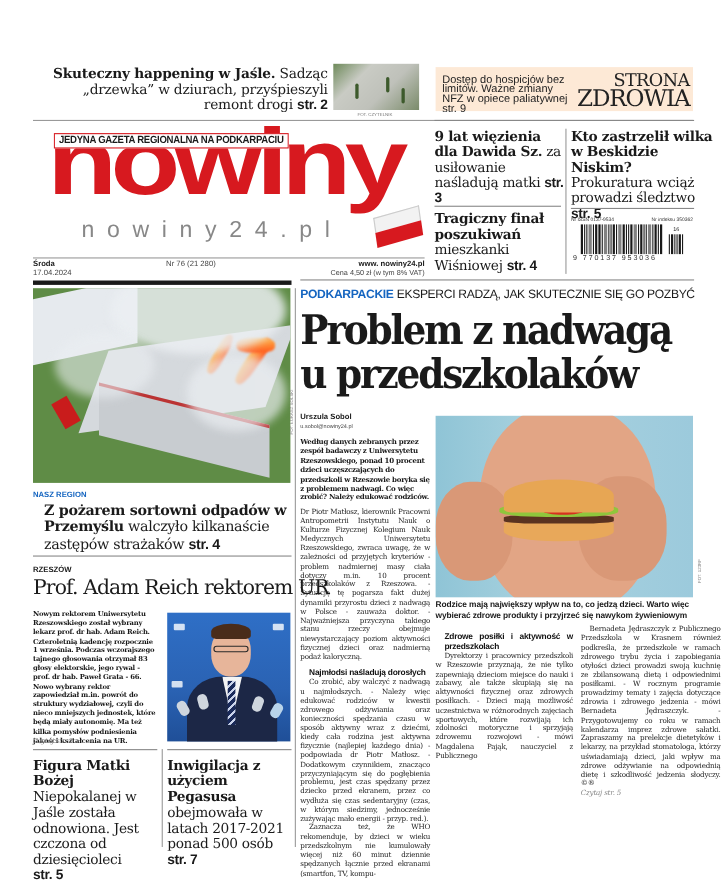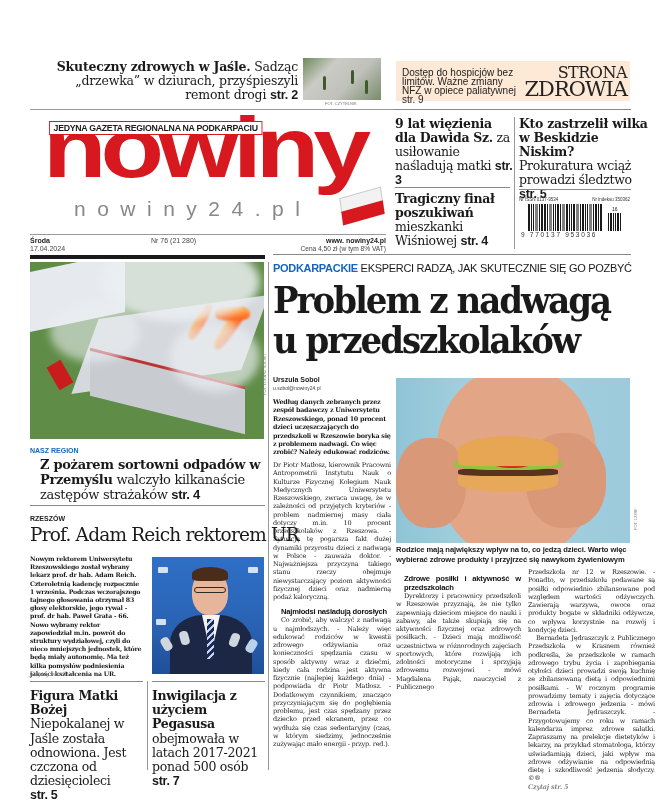--- a/index.html
+++ b/index.html
@@ -116,27 +116,27 @@
   #burger-credit { left: 633px; top: 530px; font-family:"Liberation Sans",sans-serif; font-size: 4px; color:#888; transform: rotate(-90deg); transform-origin:left top; }
   #caption { left: 396px; top: 545px; width: 262px; font-family:"Liberation Sans",sans-serif; font-weight:bold; font-size: 7.6px; line-height: 9.5px; letter-spacing:-0.1px; }
 
   .col { font-size: 6.5px; line-height: 8.25px; text-align: justify; letter-spacing: -0.2px; color:#222; }
   .col p { text-indent: 8px; }
   .col p.noind { text-indent: 0; }
   .col h4 { font-family:"Liberation Sans",sans-serif; font-weight:bold; font-size: 7.6px; line-height: 9px; margin: 6px 0 0 8px; color:#111; }
   #col1 { left: 273px; top: 461px; width: 118px; }
   #col2 { left: 396px; top: 568px; width: 125px; }
   #col3 { left: 528px; top: 568px; width: 127px; }
-  .read { font-style: italic; color:#888;font-weight:bold; }
+  .read { font-style: italic; color:#888; }
 </style>
 </head>
 <body>
 
 <div id="top-teaser" class="abs teaser">
-  <span class="lead">Skuteczny zdrowych w Jaśle.</span>
+  <span class="lead">Skuteczny happening w Jaśle.</span>
   <span>Sadząc „drzewka” w dziurach, przyśpieszyli remont drogi</span>
   <span class="str">str. 2</span>
 </div>
 <div id="top-photo" class="abs">
   <div class="plant" style="left:20px;top:18px;"></div>
   <div class="plant" style="left:48px;top:12px;"></div>
   <div class="plant" style="left:62px;top:22px;"></div>
 </div>
 <div id="top-photo-credit" class="abs">FOT. CZYTELNIK</div>
 <div class="hr" style="left:30px;top:109px;width:600px;background:#999;"></div>
@@ -302,22 +302,22 @@
   <div class="ketchup"></div>
   <div class="bun-top"></div>
 </div>
 <div id="burger-credit" class="abs">FOT. 123RF</div>
 <div id="caption" class="abs">Rodzice  mają największy wpływ na to, co jedzą dzieci. Warto więc wybierać zdrowe produkty i przyjrzeć się nawykom żywieniowym</div>
 
 <div id="col1" class="abs col serif">
   <p class="noind">Dr Piotr Matłosz, kierownik Pracowni Antropometrii Instytutu Nauk o Kulturze Fizycznej Kolegium Nauk Medycznych Uniwersytetu Rzeszowskiego, zwraca uwagę, że w zależności od przyjętych kryteriów - problem nadmiernej masy ciała dotyczy m.in. 10 procent przedszkolaków z Rzeszowa. - Sytuację tę pogarsza fakt dużej dynamiki przyrostu dzieci z nadwagą w Polsce - zauważa doktor. - Najważniejsza przyczyna takiego stanu rzeczy obejmuje niewystarczający poziom aktywności fizycznej dzieci oraz nadmierną podaż kaloryczną.</p>
   <h4>Najmłodsi naśladują dorosłych</h4>
   <p>Co zrobić, aby walczyć z nadwagą u najmłodszych. - Należy więc edukować rodziców w kwestii zdrowego odżywiania oraz konieczności spędzania czasu w sposób aktywny wraz z dziećmi, kiedy cała rodzina jest aktywna fizycznie (najlepiej każdego dnia) - podpowiada dr Piotr Matłosz. - Dodatkowym czynnikiem, znacząco przyczyniającym się do pogłębienia problemu, jest czas spędzany przez dziecko przed ekranem, przez co wydłuża się czas sedentaryjny (czas, w którym siedzimy, jednocześnie zużywając mało energii - przyp. red.).</p>
+  <p>Zaznacza też, że WHO rekomenduje, by dzieci w wieku przedszkolnym nie kumulowały więcej niż 60 minut dziennie spędzanych łącznie przed ekranami (smartfon, TV, kompu-</p>
 </div>
 <div id="col2" class="abs col serif">
   <h4>Zdrowe posiłki i aktywność w przedszkolach</h4>
   <p>Dyrektorzy i pracownicy przedszkoli w Rzeszowie przyznają, że nie tylko zapewniają dzieciom miejsce do nauki i zabawy, ale także skupiają się na aktywności fizycznej oraz zdrowych posiłkach. - Dzieci mają możliwość uczestnictwa w różnorodnych zajęciach sportowych, które rozwijają ich zdolności motoryczne i sprzyjają zdrowemu rozwojowi - mówi Magdalena Pająk, nauczyciel z Publicznego</p>
 </div>
 <div id="col3" class="abs col serif">
-  <p class="noind">Przedszkola nr 12 w Rzeszowie. - Ponadto, w przedszkolu podawane są posiłki odpowiednio zbilansowane pod względem wartości odżywczych. Zawierają warzywa, owoce oraz produkty bogate w składniki odżywcze, co wpływa korzystnie na rozwój i kondycję dzieci.</p>
   <p>Bernadeta Jędraszczyk z Publicznego Przedszkola w Krasnem również podkreśla, że przedszkole w ramach zdrowego trybu życia i zapobiegania otyłości dzieci prowadzi swoją kuchnię ze zbilansowaną dietą i odpowiednimi posiłkami. - W rocznym programie prowadzimy tematy i zajęcia dotyczące zdrowia i zdrowego jedzenia  - mówi Bernadeta Jędraszczyk. - Przygotowujemy co roku w ramach kalendarza imprez zdrowe sałatki. Zapraszamy na prelekcje dietetyków i lekarzy, na przykład stomatologa, którzy uświadamiają dzieci, jaki wpływ ma zdrowe odżywianie na odpowiednią dietę i szkodliwość jedzenia słodyczy. ©®</p>
   <p class="noind read">Czytaj str. 5</p>
 </div>
 
 </body></html>

